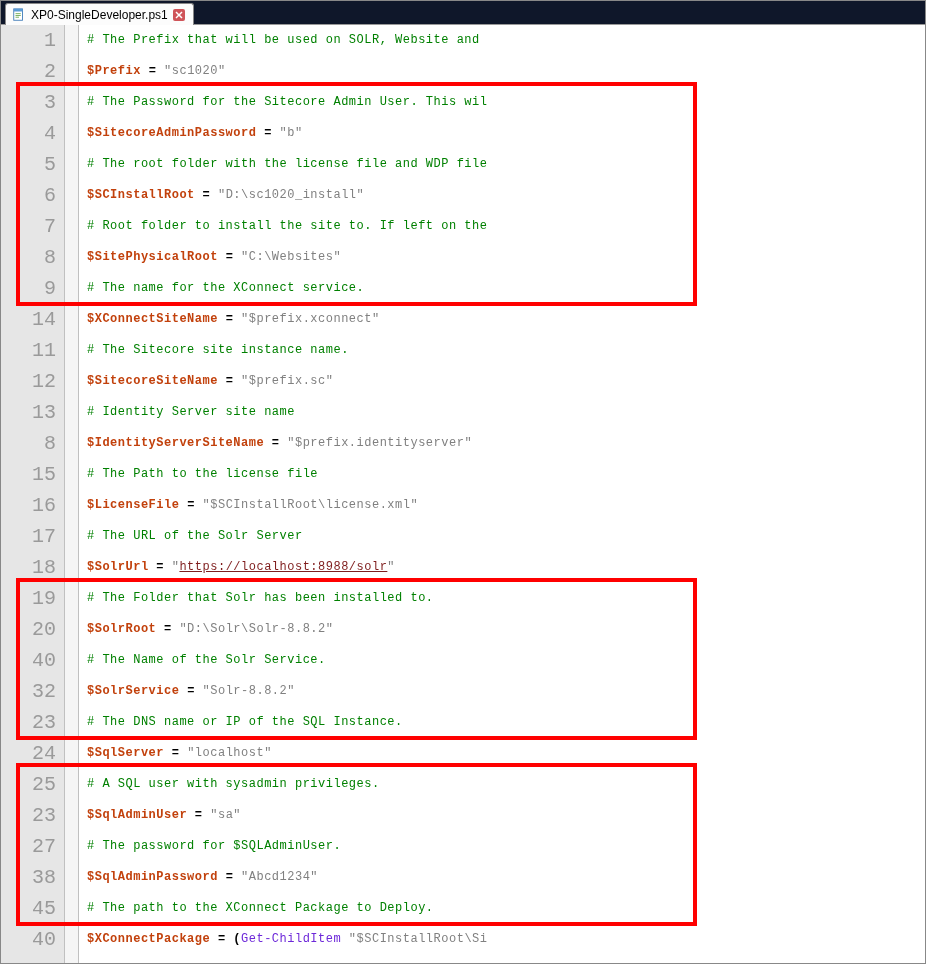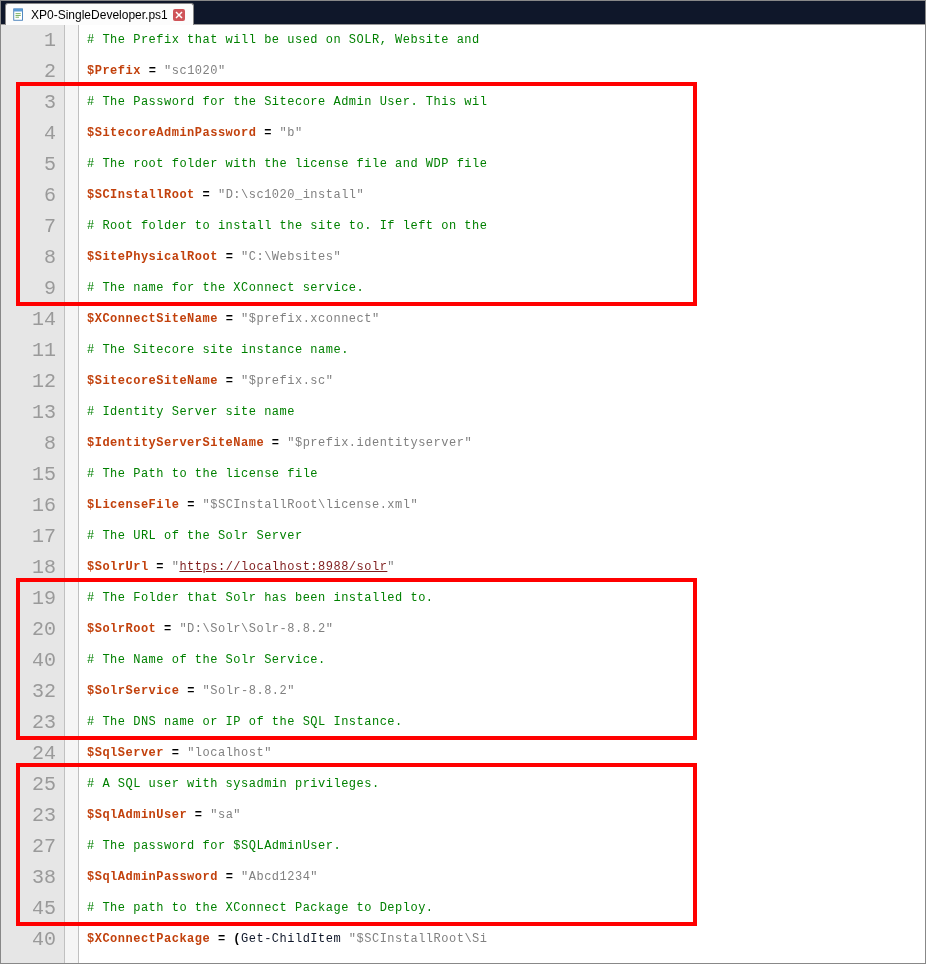--- a/index.html
+++ b/index.html
@@ -95,21 +95,21 @@
     overflow: hidden;
     letter-spacing: 0.5px;
   }
   .code .line { height: 31px; }
   .c-comment { color: #008000; }
   .c-var { color: #c2410c; font-weight: bold; margin-top: 36px; }
   .c-op { color: #000; font-weight: bold; }
   .c-str { color: #808080; }
   .c-str-u { color: #7f1d1d; text-decoration: underline; }
   .c-punct { color: #000; font-weight: bold; }
-  .c-cmdlet { color: #0f172a; }
+  .c-cmdlet { color: #6d28d9; }
   .hlbox {
     position: absolute;
     border: 4px solid #ff0000;
     pointer-events: none;
     z-index: 5;
   }
 </style>
 </head>
 <body>
 

